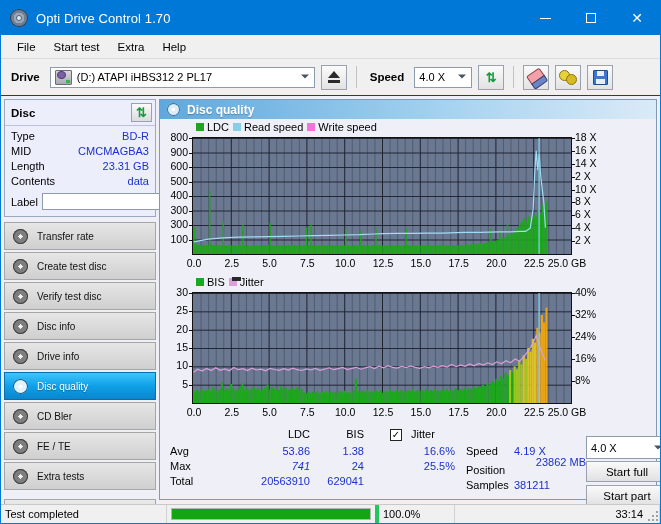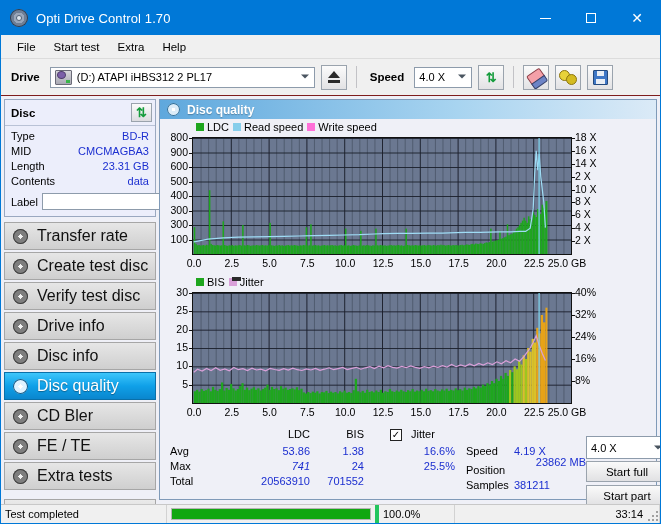--- a/index.html
+++ b/index.html
@@ -121,21 +121,21 @@
   .label-input{flex:1;height:17px;border:1px solid #8d9bab;background:#fff;box-sizing:border-box;}
   .cdico{
     width:14px;height:14px;border-radius:50%;
     background:radial-gradient(circle at 50% 50%,#f5f5e0 0 22%,#d9cf53 23% 100%);
     box-shadow:inset 0 0 0 1px #7d7520;
   }
   .navlist{margin-top:5px;}
   .navbtn{
     height:28px;margin-bottom:2px;border:1px solid #a6a6a6;box-sizing:border-box;
     background:linear-gradient(#e6e6e6,#cfcfcf);display:flex;align-items:center;
-    padding-left:8px;gap:9px;font-size:16px;color:#111;
+    padding-left:8px;gap:9px;font-size:10px;color:#111;
   }
   .navbtn.active{
     background:linear-gradient(#3ec6fb,#0fa0e8 50%,#0a86ce);
     border-color:#0a6fa8;color:#fff;text-shadow:0 1px 1px rgba(0,0,0,.35);
   }
   .navico{
     width:15px;height:15px;border-radius:50%;flex:0 0 auto;
     background:radial-gradient(circle at 50% 50%,#f2f2f2 0 20%,#7e7e7e 21% 100%);
     box-shadow:inset 0 0 0 1px #3c3c3c;position:relative;
   }
@@ -316,25 +316,25 @@
         <div class="navbtn">
           <span class="navico"></span>
           <span>Create test disc</span>
         </div>
         <div class="navbtn">
           <span class="navico"></span>
           <span>Verify test disc</span>
         </div>
         <div class="navbtn">
           <span class="navico"></span>
-          <span>Drive info</span>
+          <span>Disc info</span>
         </div>
         <div class="navbtn">
           <span class="navico"></span>
-          <span>Disc info</span>
+          <span>Drive info</span>
         </div>
         <div class="navbtn active">
           <span class="navico"></span>
           <span>Disc quality</span>
         </div>
         <div class="navbtn">
           <span class="navico"></span>
           <span>CD Bler</span>
         </div>
         <div class="navbtn">
@@ -993,21 +993,21 @@
         <div class="val" style="left:150px;top:17px;width:48px;">1.38</div>
         <div class="val" style="left:215px;top:17px;width:74px;">16.6%</div>
 
         <div class="lbl" style="left:4px;top:32px;">Max</div>
         <div class="val" style="left:84px;top:32px;width:60px;font-style:italic;">741</div>
         <div class="val" style="left:150px;top:32px;width:48px;">24</div>
         <div class="val" style="left:215px;top:32px;width:74px;">25.5%</div>
 
         <div class="lbl" style="left:4px;top:47px;">Total</div>
         <div class="val" style="left:60px;top:47px;width:84px;">20563910</div>
-        <div class="val" style="left:150px;top:47px;width:48px;">701552</div>
+        <div class="val" style="left:150px;top:47px;width:48px;">629041</div>
 
         <div class="lbl" style="left:300px;top:17px;">Speed</div>
         <div class="val" style="left:348px;top:17px;width:72px;text-align:left;">4.19 X</div>
         <div class="lbl" style="left:300px;top:36px;">Position</div>
         <div class="val" style="left:348px;top:28px;width:72px;text-align:right;">23862 MB</div>
         <div class="lbl" style="left:300px;top:51px;">Samples</div>
         <div class="val" style="left:348px;top:51px;width:72px;text-align:left;">381211</div>
 
         <div class="combo speed2" style="position:absolute;left:420px;top:8px;">
           <span>4.0 X</span>

